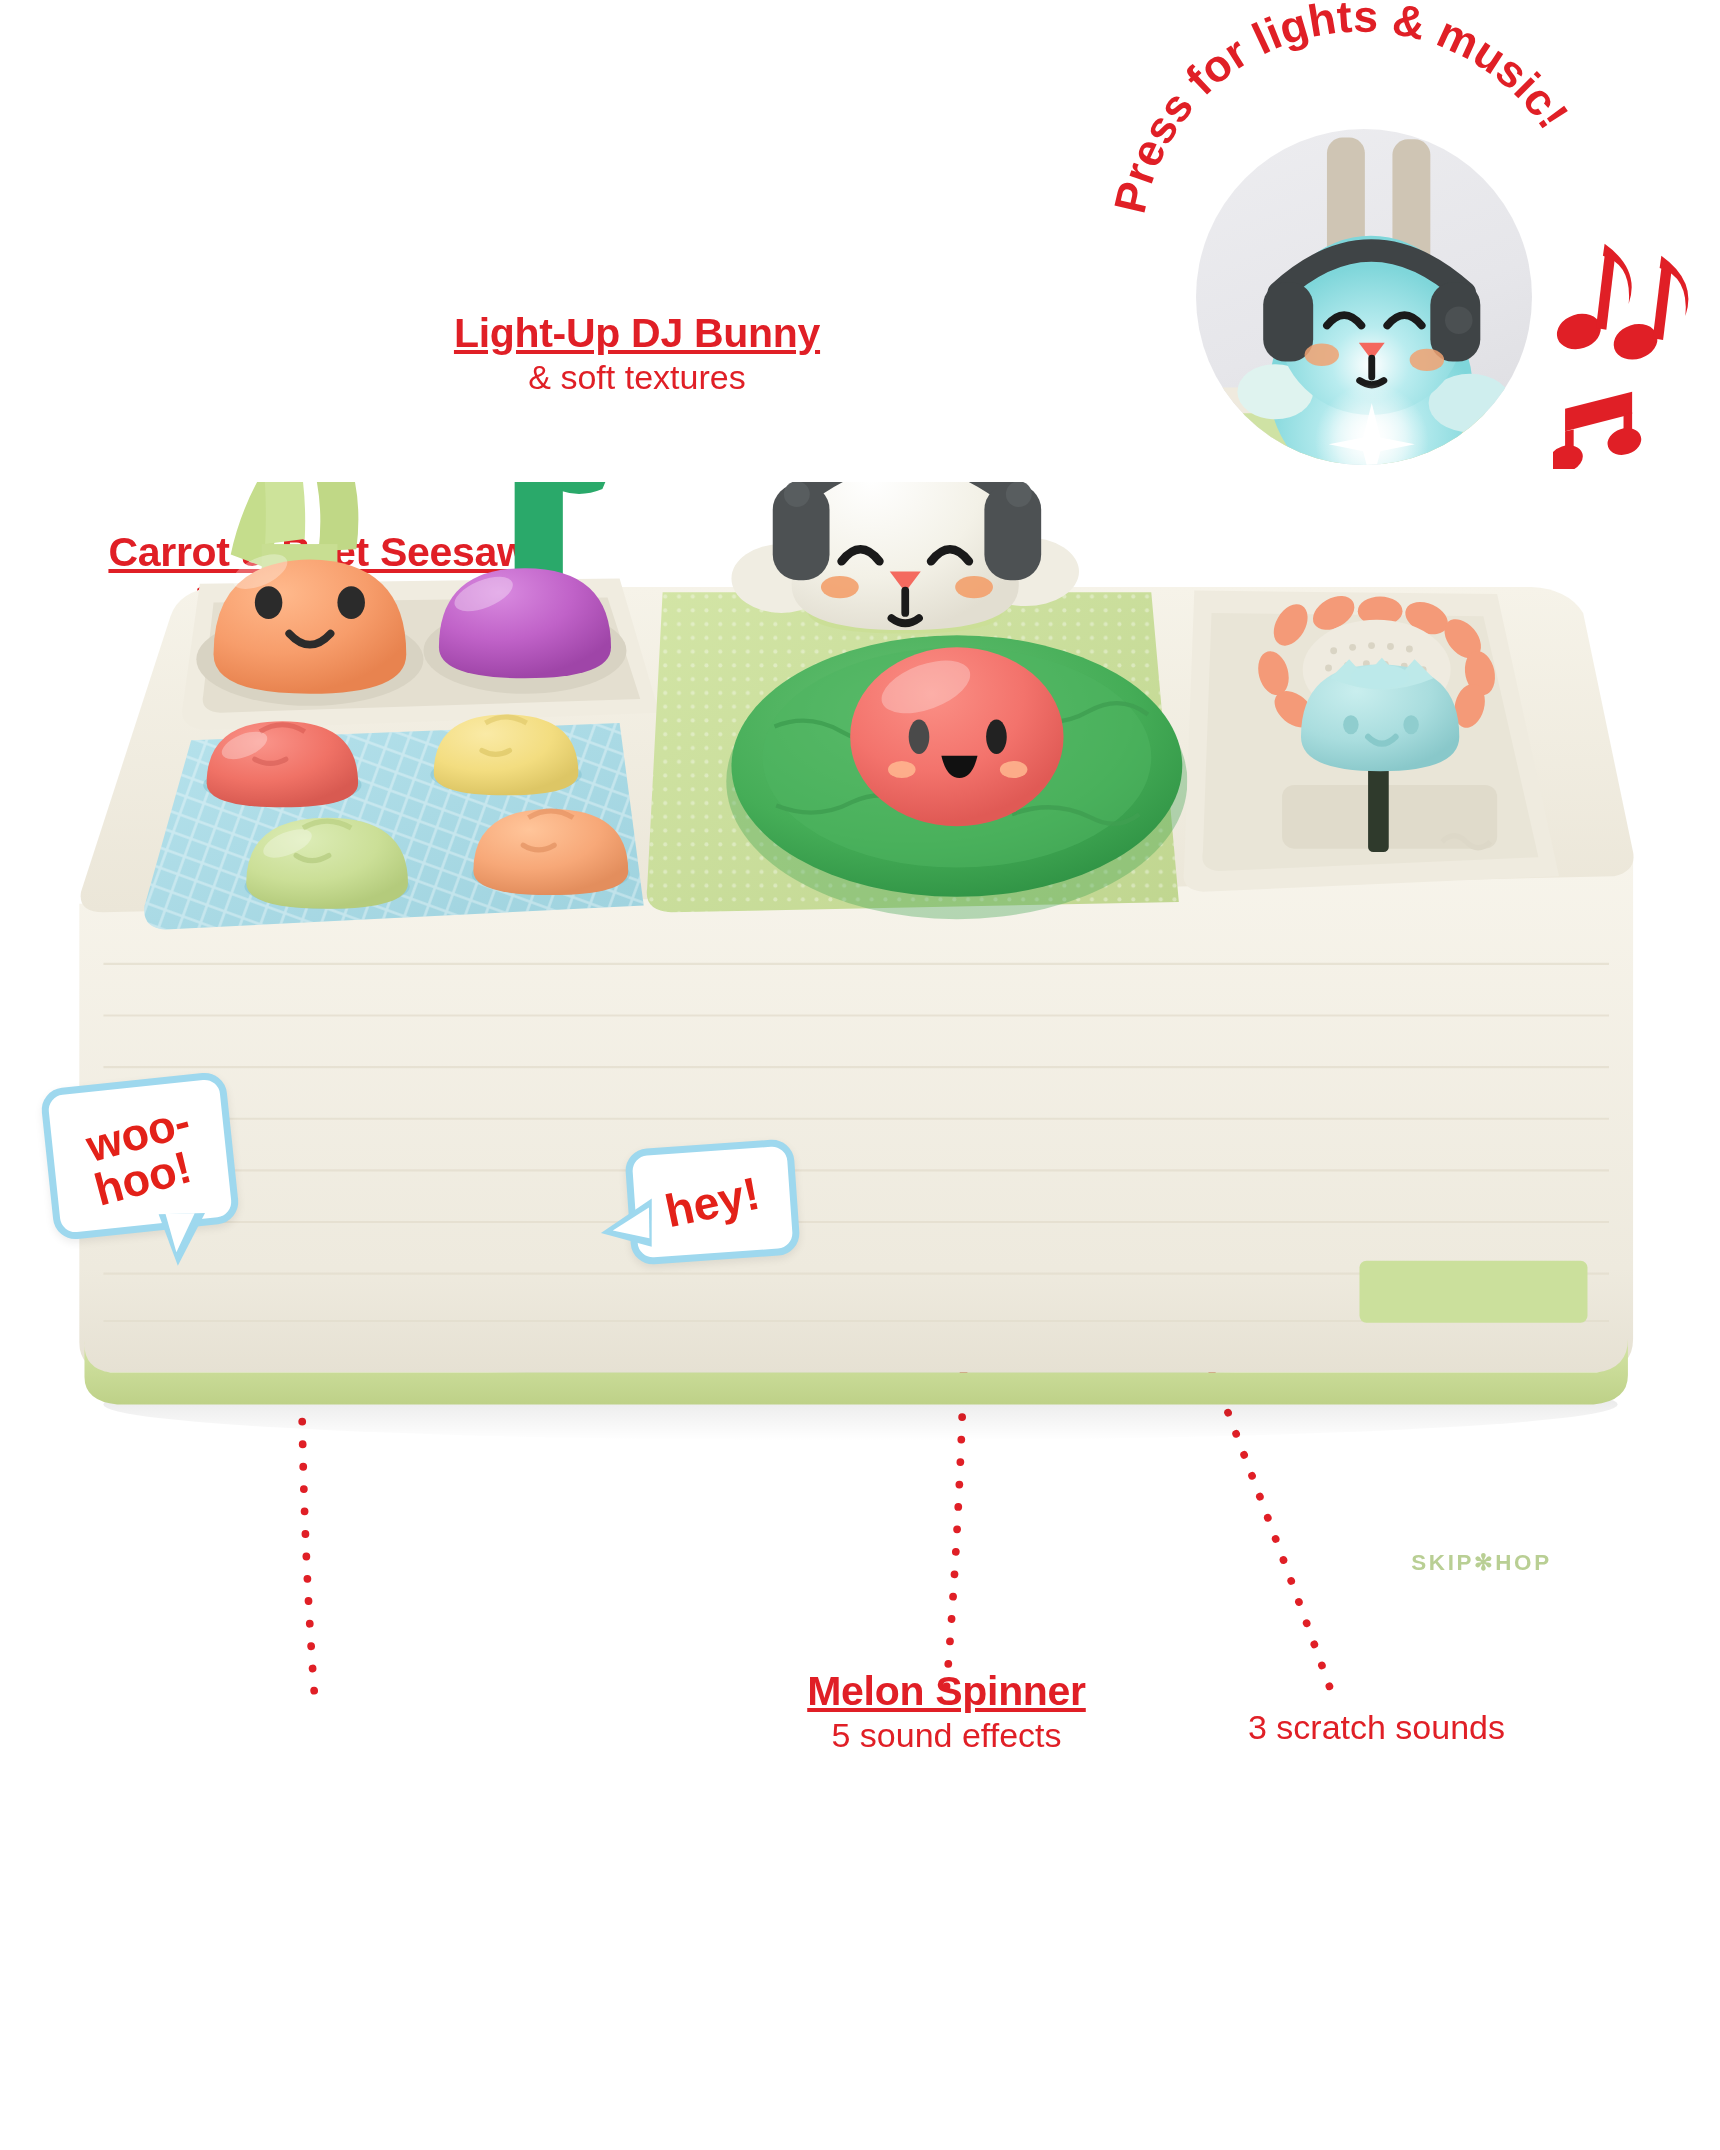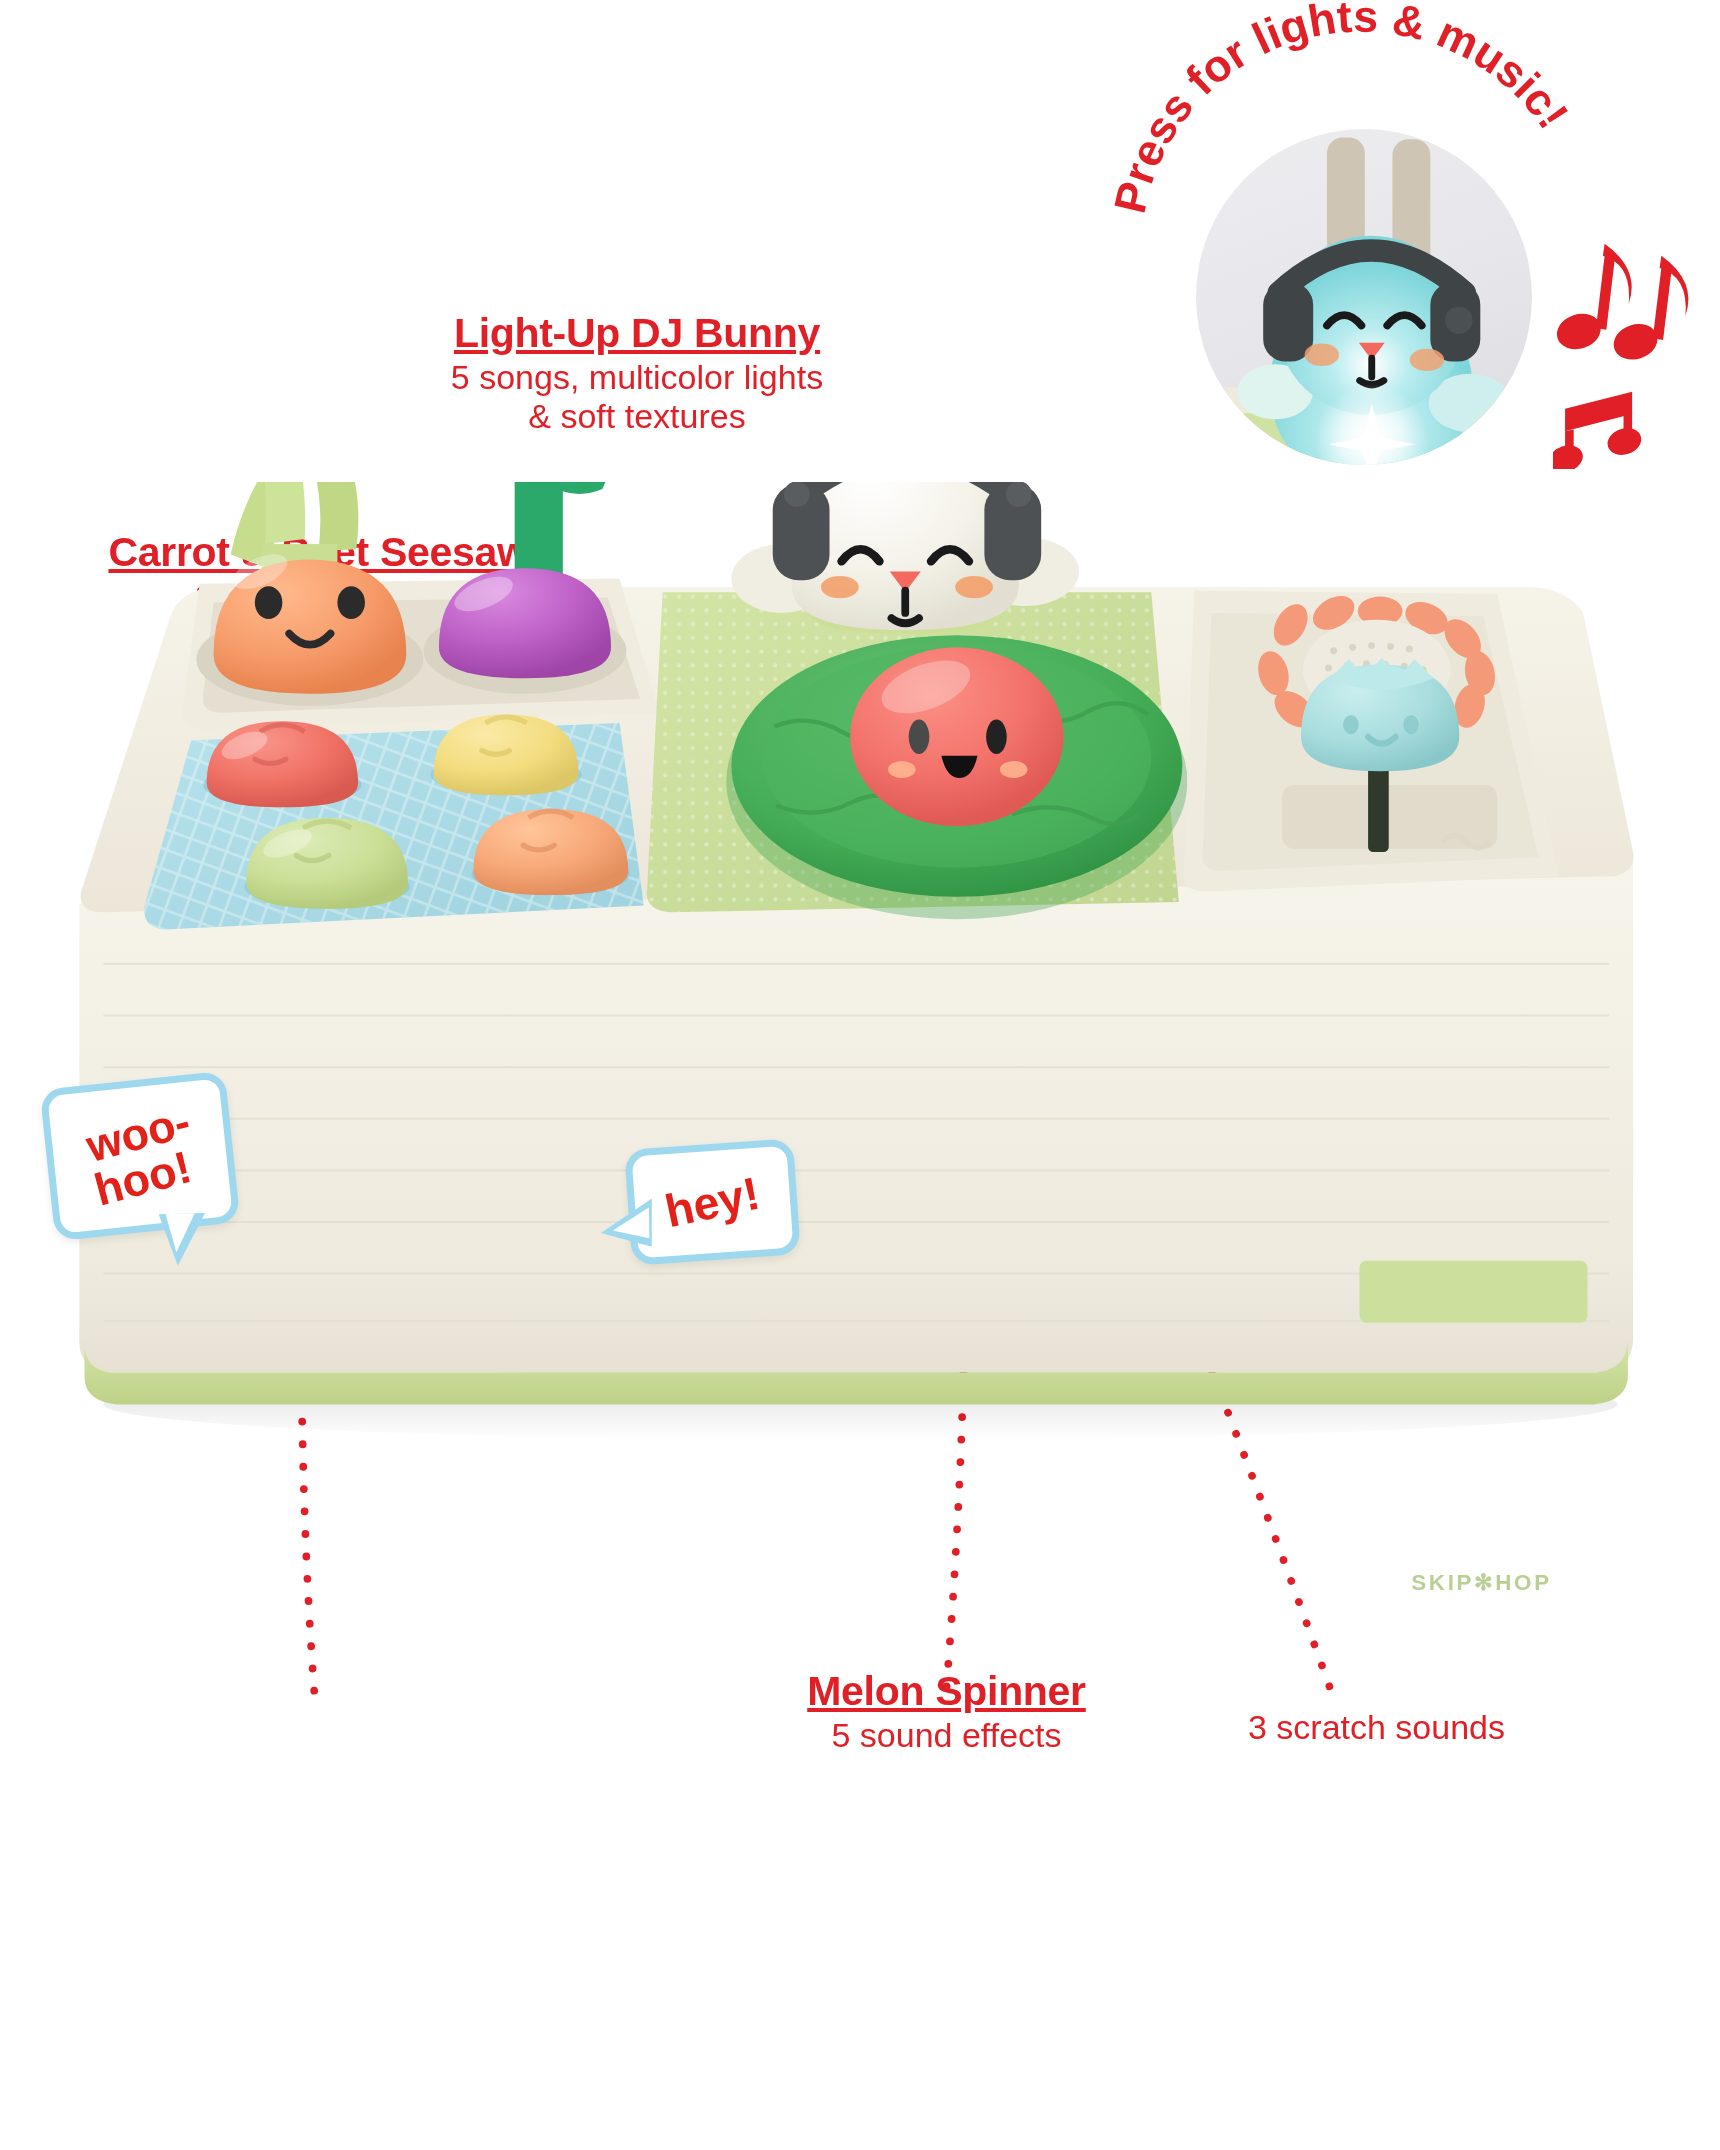--- a/index.html
+++ b/index.html
@@ -39,21 +39,21 @@
   
   #notes{position:absolute;left:1553px;top:151px;width:172px;height:318px;}
 
   
   #toy{position:absolute;left:69px;top:482px;width:1583px;height:1394px;}
   #toy svg{display:block;}
 
   
   #logo-text{position:absolute;left:1374px;top:1549px;width:215px;
              text-align:center;font-size:22.4px;letter-spacing:2.6px;font-weight:bold;
-             color:#b9cf94;text-shadow:0 0.9px 0 rgba(255,255,255,.75);margin-top:20px;}
+             color:#b9cf94;text-shadow:0 0.9px 0 rgba(255,255,255,.75);}
 </style>
 </head>
 <body>
 
 <div id="inset-wrap">
   <div id="inset-circle">
     <svg width="336" height="336" viewBox="0 0 390 390">
       <defs>
         <radialGradient id="glowG" cx="50%" cy="72%" r="55%">
           <stop offset="0%" stop-color="#ffffff"></stop>
@@ -138,21 +138,20 @@
   <div class="ttl">Carrot &amp; Beet Seesaw</div>
   <div class="sub">
     <span class="ln">10 sound effects</span>
     <span class="ln">&amp; soft textures</span>
   </div>
 </div>
 
 <div class="callout" style="left:379px;top:310px;width:516px;">
   <div class="ttl">Light-Up DJ Bunny</div>
   <div class="sub">
-    <span class="ln">5 songs, multicolor lights</span>
     <span class="ln">&amp; soft textures</span>
   </div>
 </div>
 
 <div class="plain" style="left:1222px;top:650px;width:387px;">2 volume settings</div>
 
 <div class="callout" style="left:1222px;top:744px;width:387px;">
   <div class="ttl">Blueberry Slider</div>
   <div class="sub">
     <span class="ln">click-clack sound</span>

